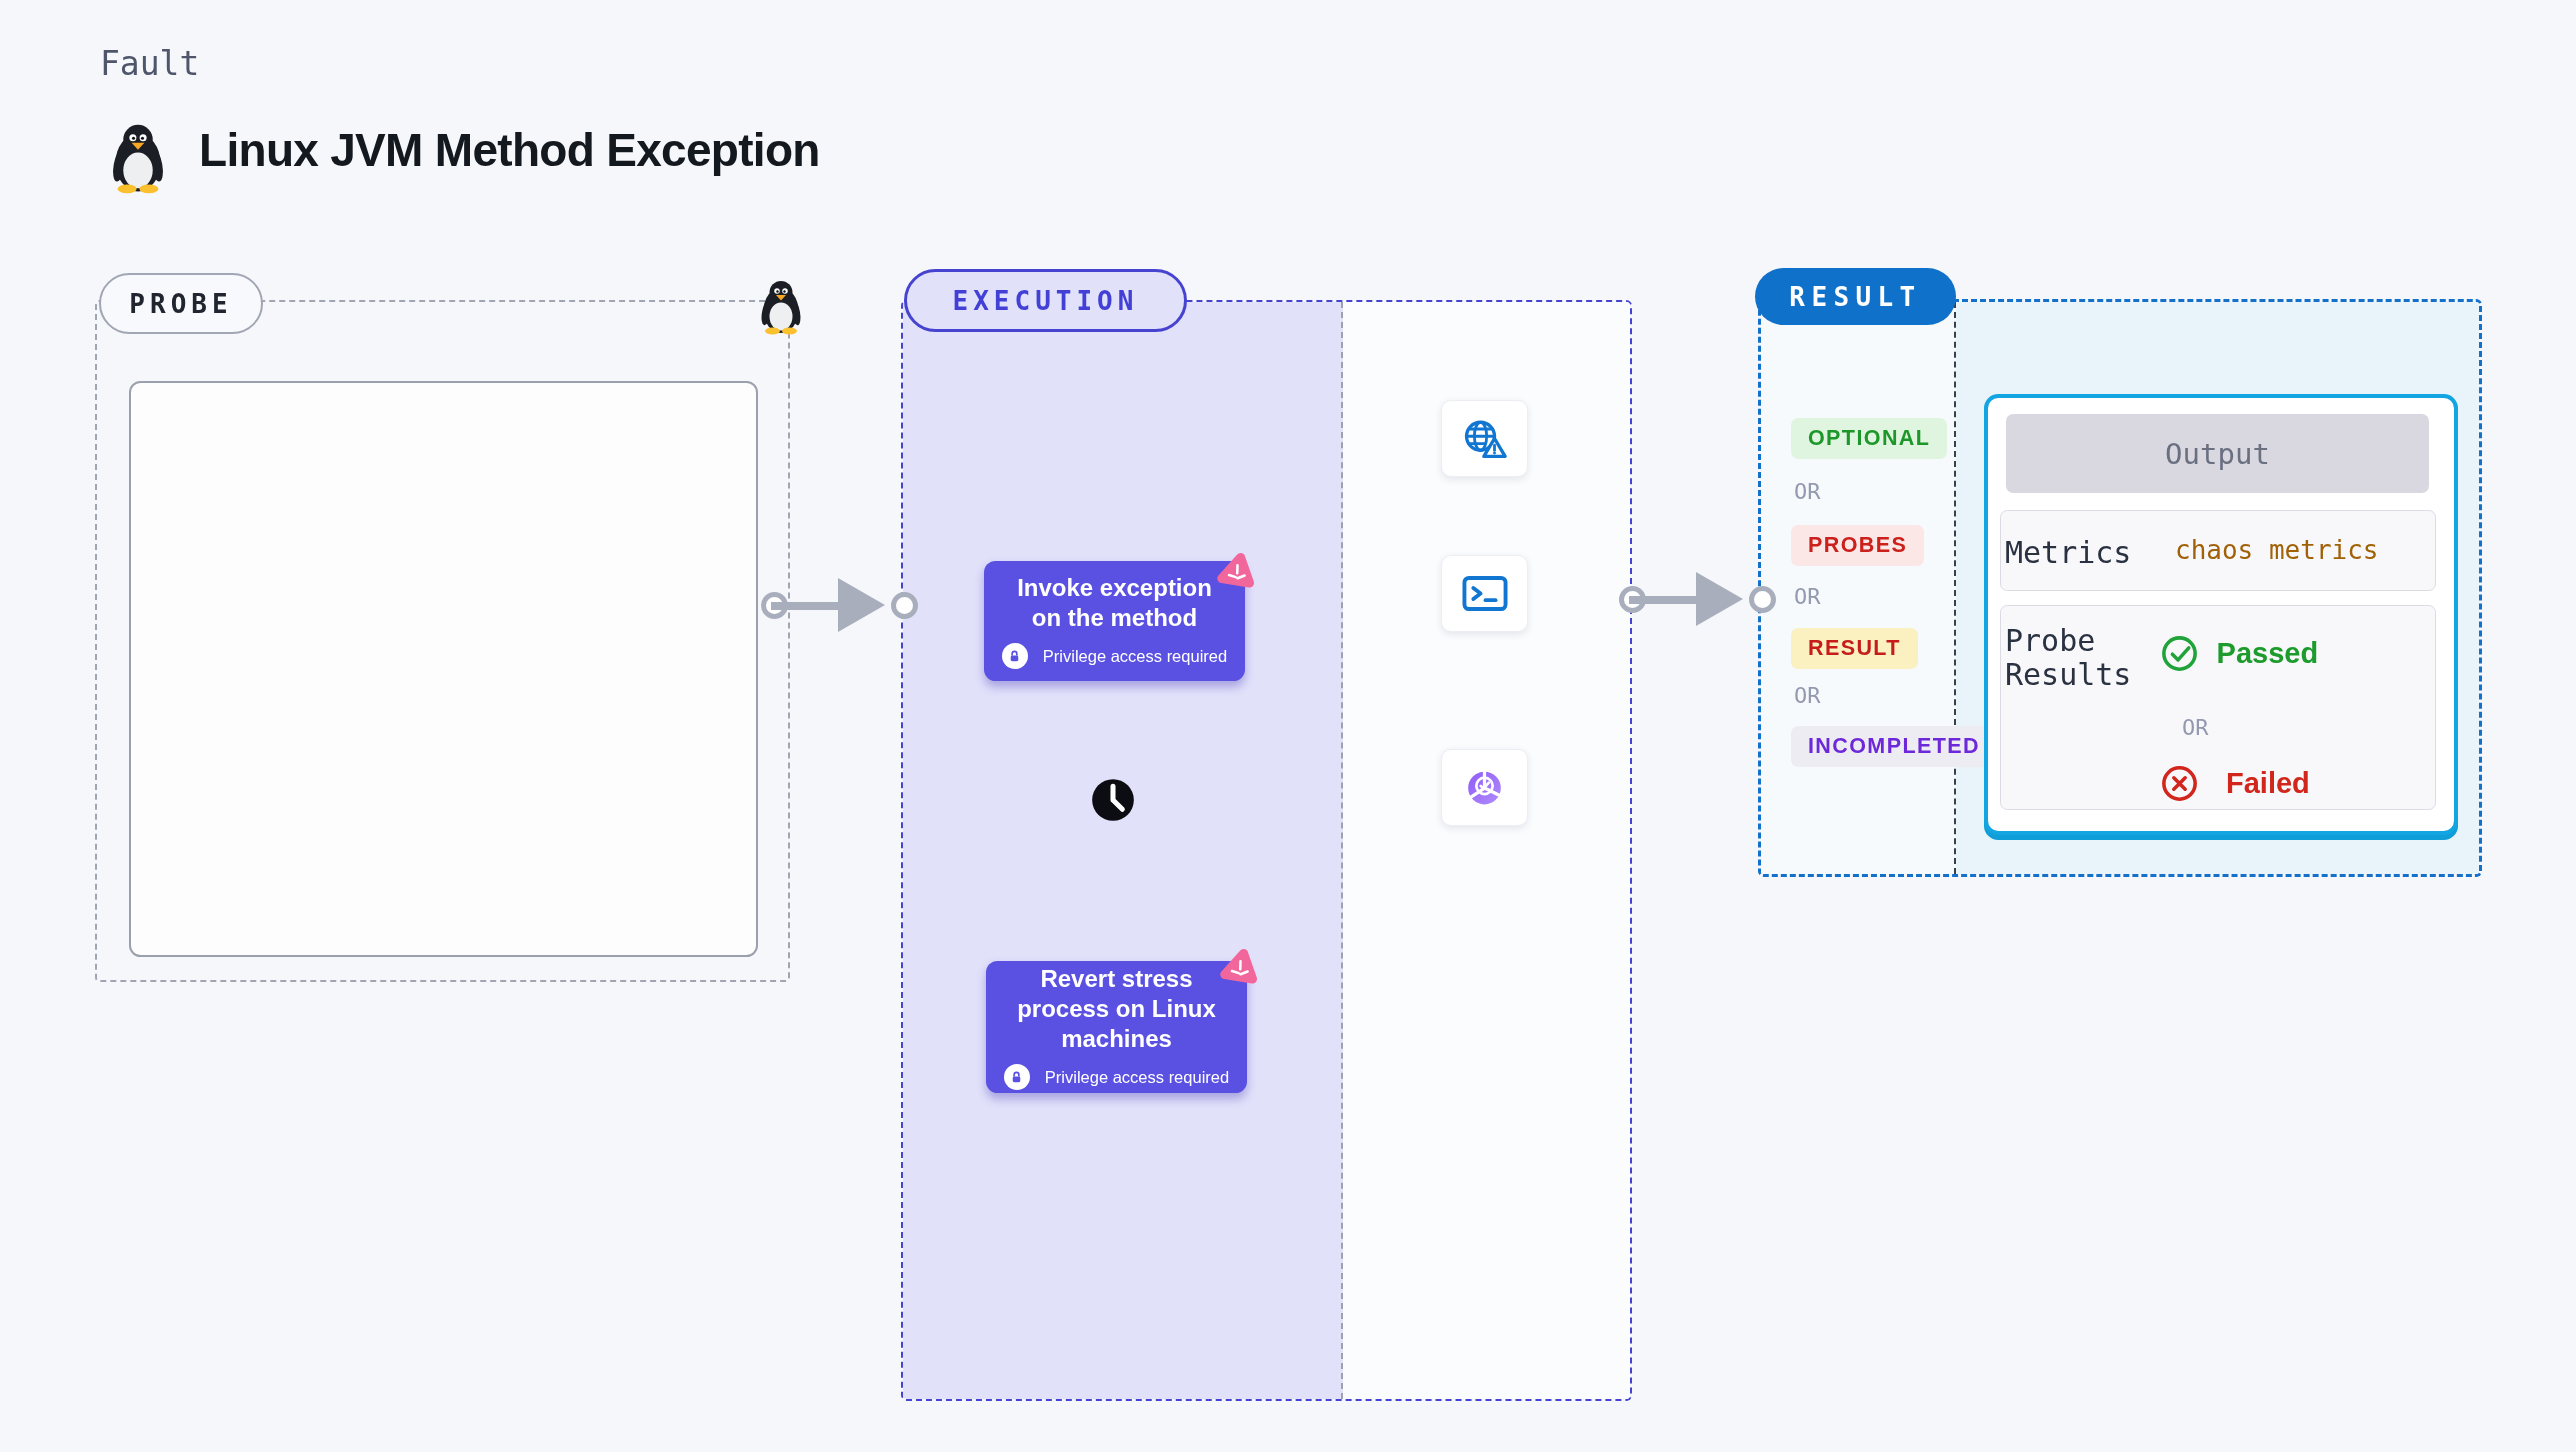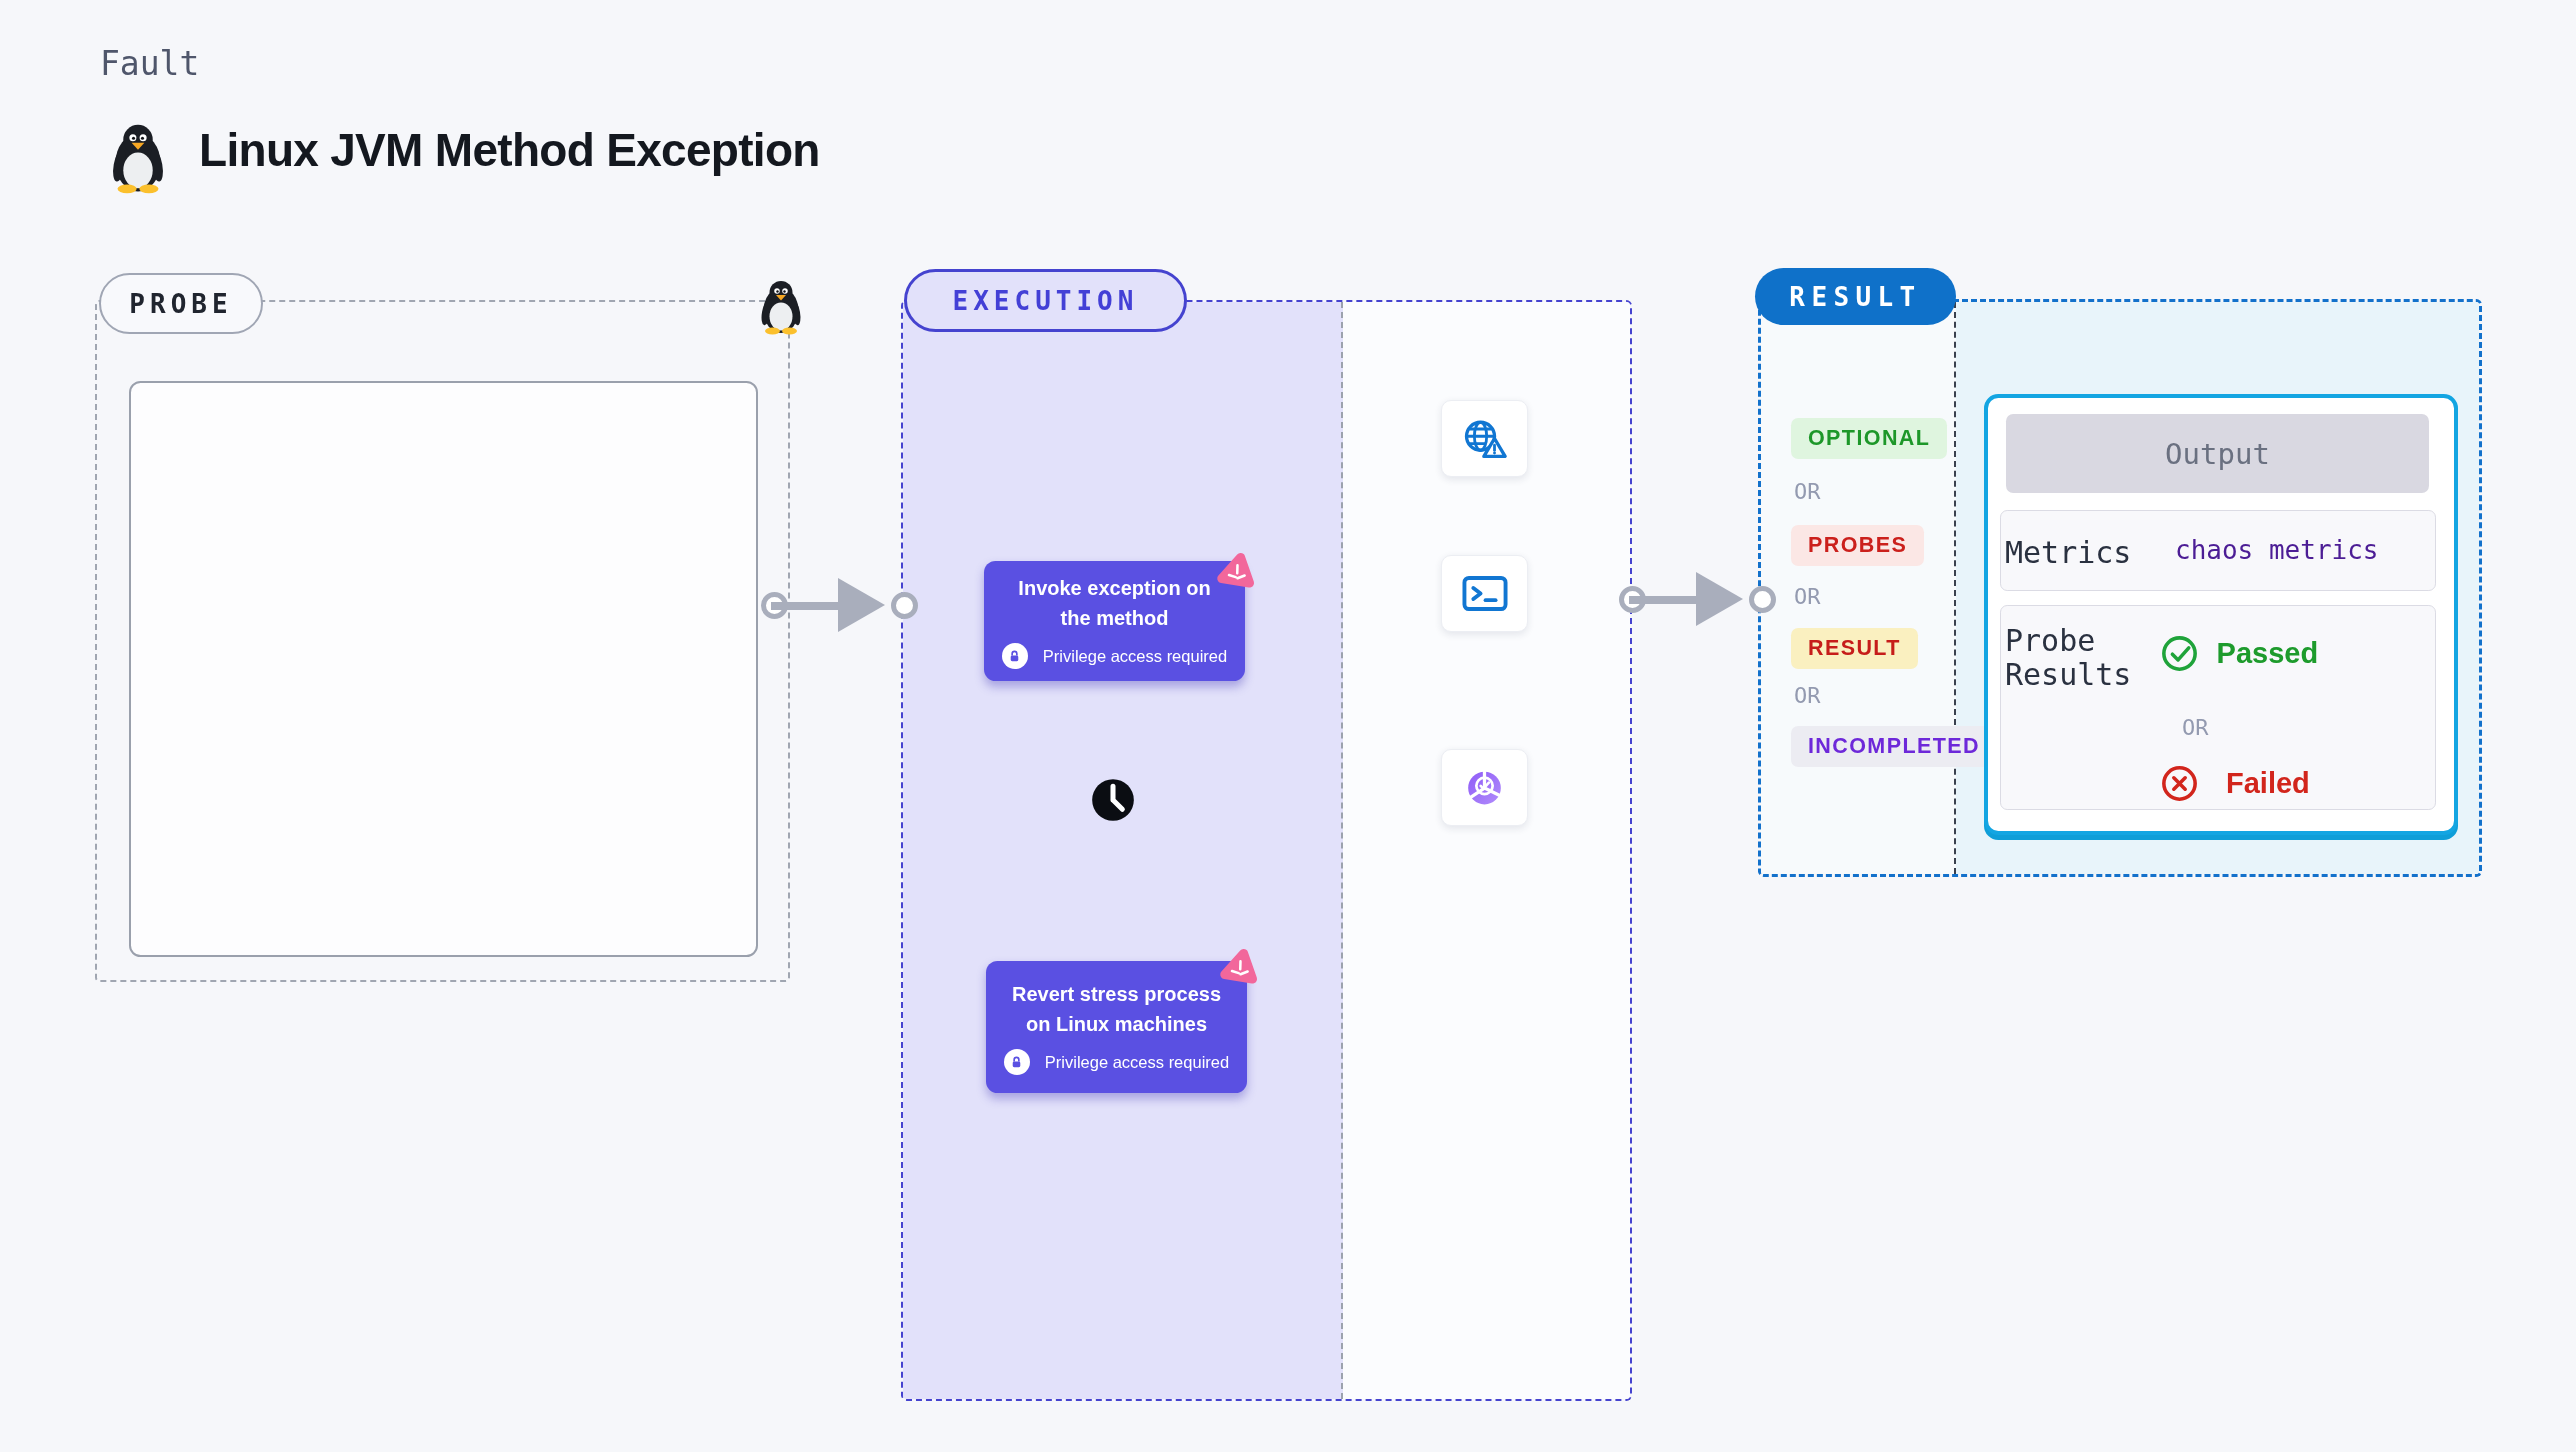--- a/index.html
+++ b/index.html
@@ -53,21 +53,21 @@
   .da2{left:1118px;top:689px;height:83px;}
   .da3{left:1118px;top:897px;height:60px;}
   .dahead{position:absolute;width:0;height:0;border-left:7.9px solid transparent;
           border-right:7.9px solid transparent;border-top:13px solid #15181e;}
   .dh1{left:1111px;top:540px;}.dh2{left:1111px;top:772px;}.dh3{left:1111px;top:957px;}
   .chaos-step{position:absolute;width:261px;background:#5a50e2;border-radius:11.5px;
               box-shadow:0 5.7px 10px rgba(60,50,180,.35);z-index:6;
               display:flex;flex-direction:column;align-items:center;justify-content:center;}
   .cs1{left:984px;top:561px;height:120px;}
   .cs2{left:986px;top:961px;height:132px;}
-  .chaos-step .st-title{width:222px;text-align:center;font-size:20px;line-height:30px;
+  .chaos-step .st-title{width:222px;text-align:center;font-size:24px;line-height:30px;
               font-weight:bold;color:#ffffff;}
   .priv{display:flex;align-items:center;gap:15px;margin-top:10px;}
   .priv .lockwrap{width:26px;height:26px;background:#ffffff;border-radius:50%;
                   display:flex;align-items:center;justify-content:center;}
   .priv span{font-size:16.5px;color:#ffffff;}
   .spark{position:absolute;width:42px;height:42px;z-index:7;}
   .sp1{left:1216px;top:550px;}
   .sp2{left:1219px;top:946px;}
   .clock{left:1090px;top:777px;width:46px;height:46px;z-index:6;}
 
@@ -99,21 +99,21 @@
 
   .output-card{left:1984px;top:394px;width:466px;height:433px;background:#ffffff;
                border:4.3px solid #13a5e2;border-radius:14.3px;box-shadow:0 5px 0 #0f9ed8;z-index:5;}
   .output-header{left:2006px;top:414px;width:423px;height:79px;background:#d9d8e1;border-radius:7.2px;
                  display:flex;align-items:center;justify-content:center;font-size:29px;color:#6a7080;z-index:6;}
   .orow{position:absolute;left:2000px;width:434px;background:#f8f8fb;border:1.4px solid #dbdbe4;
         border-radius:7.2px;z-index:6;}
   .orow1{top:510px;height:79px;}
   .orow2{top:605px;height:203px;}
   .olabel{position:absolute;left:4px;font-size:30px;color:#2a3140;}
-  .ometrics-val{position:absolute;left:174px;top:24px;font-size:26px;color:#4c1d95;}
+  .ometrics-val{position:absolute;left:174px;top:24px;font-size:26px;color:#a16207;}
   .presult-label{top:18px;width:129px;line-height:34px;}
   .passrow{position:absolute;left:160px;top:29px;display:flex;align-items:center;gap:18.6px;}
   .failrow{position:absolute;left:160px;top:159px;display:flex;align-items:center;gap:28px;}
   .passed-txt{font-size:29px;font-weight:bold;color:#1d9b2c;}
   .failed-txt{font-size:29px;font-weight:bold;color:#d2251c;}
   .or-small{position:absolute;left:181px;top:109px;font-size:22px;color:#939ab0;}
 
   
   .flow-arrow{position:absolute;height:57px;z-index:10;}
   .fa-line{position:absolute;left:10px;top:25px;height:7.9px;background:#a9aebc;}

